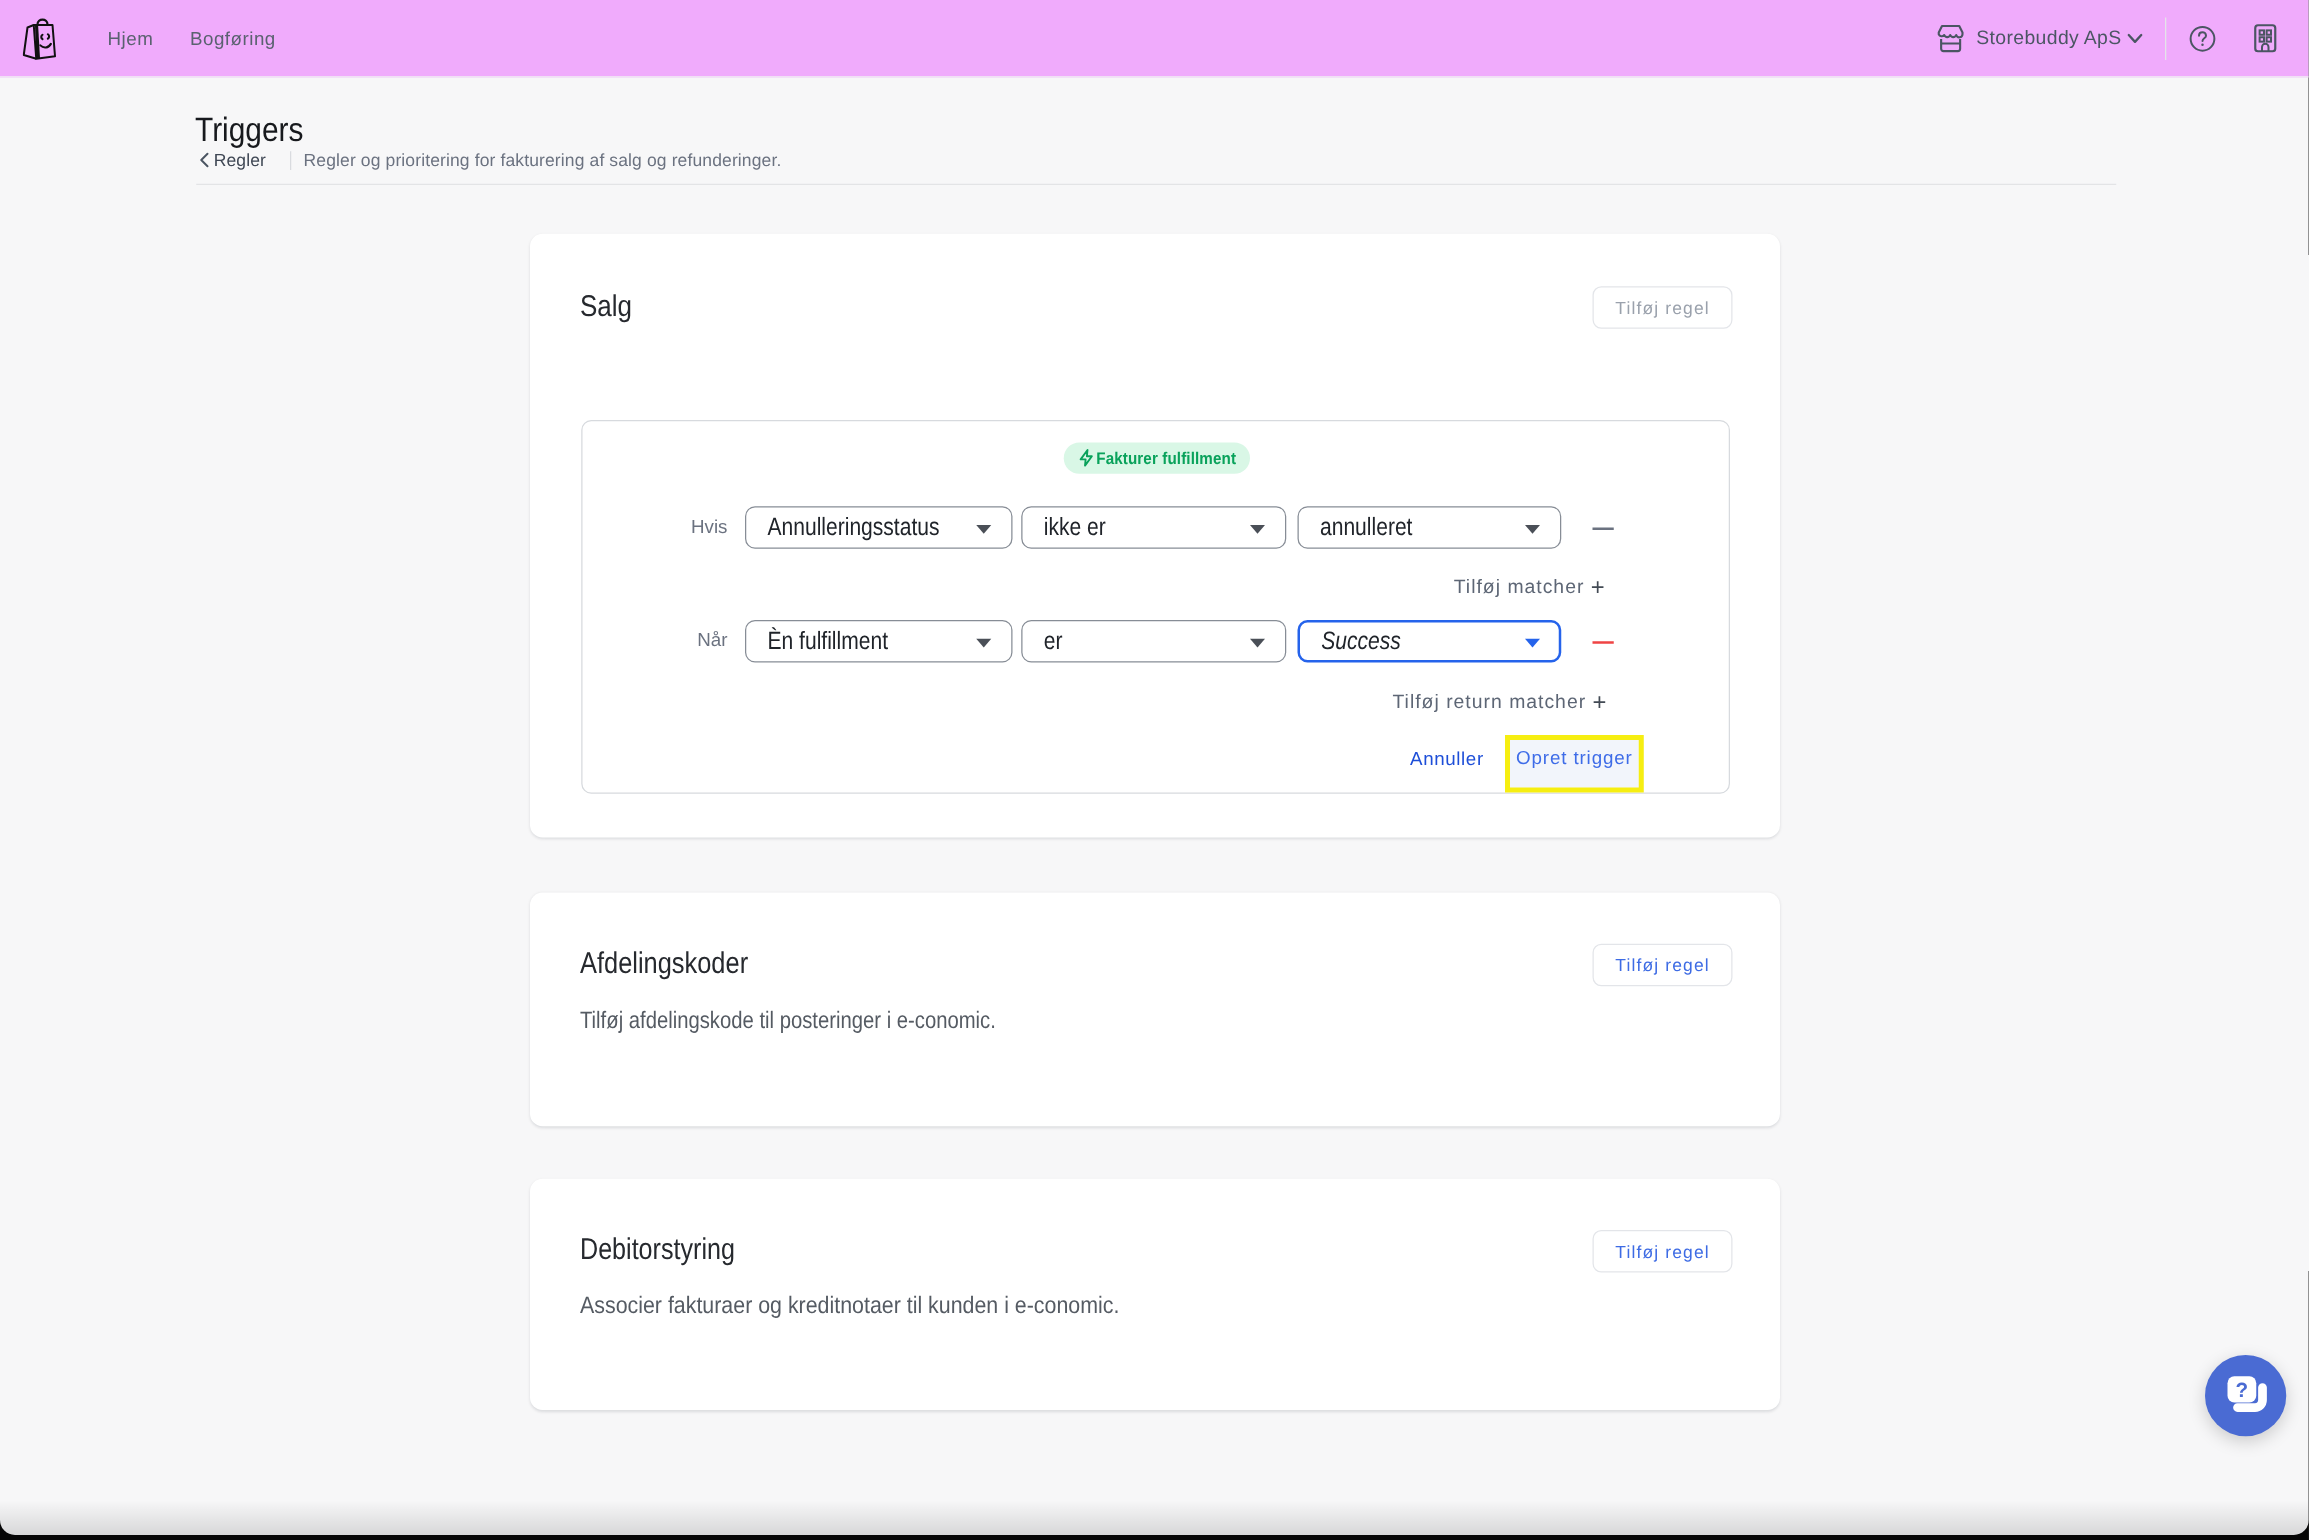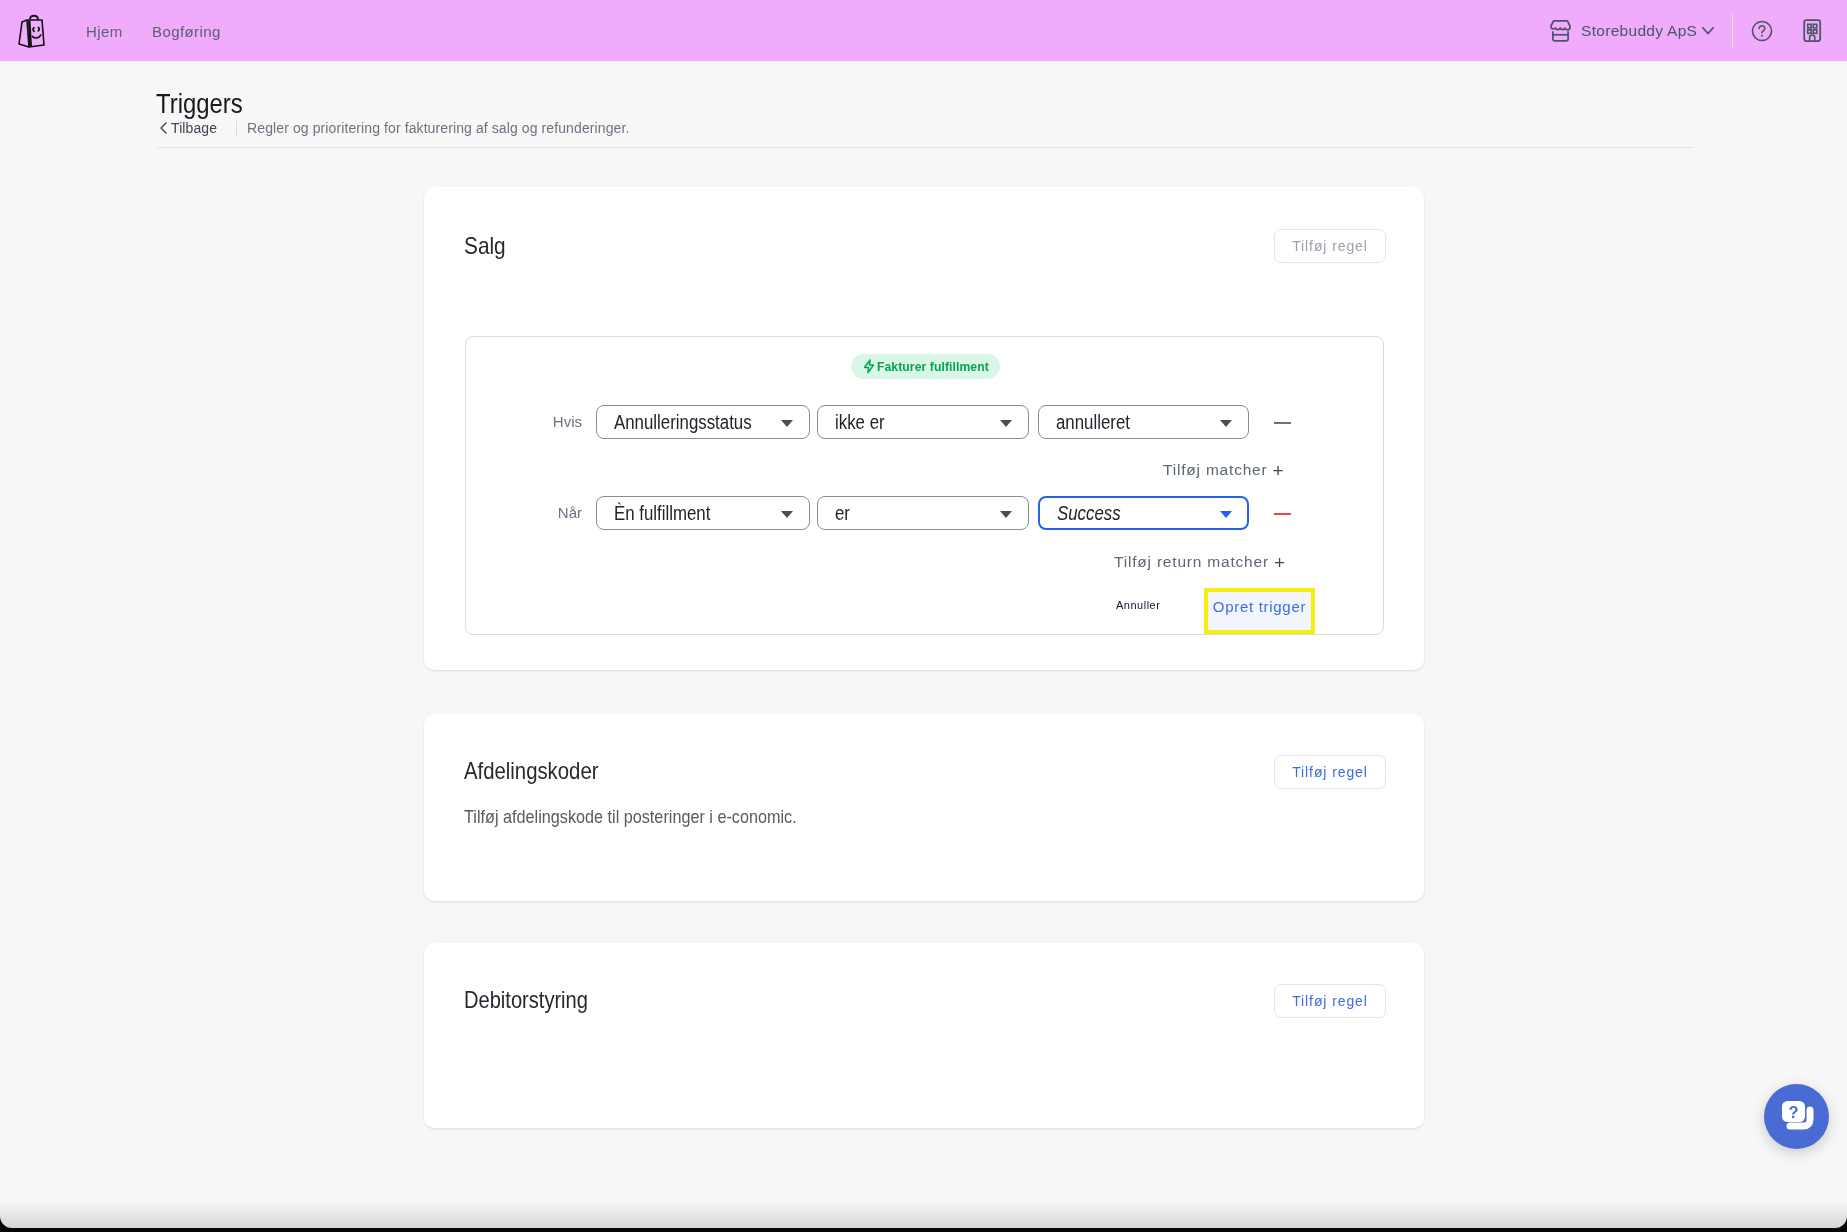--- a/index.html
+++ b/index.html
@@ -40,21 +40,21 @@
   .pill svg { position:absolute; left:11px; top:5px; }
   .rowlab { position:absolute; width:60px; text-align:right; font-size:15px; color:#6b7280; }
   .sel { position:absolute; height:34px; border:1px solid #878d96; border-radius:8px; background:#fff; font-size:20px; color:#20242a; line-height:32px; padding-left:17px; }
   .sel .caret { position:absolute; right:16px; top:14px; width:0; height:0; border-left:6px solid transparent; border-right:6px solid transparent; border-top:7.5px solid #4a4f57; }
   .sel.focus { border:2px solid #2563eb; line-height:30px;font-style:italic; }
   .sel.focus .caret { border-top-color:#2563eb; right:15px; top:13px; }
   .addrow { position:absolute; font-size:15.5px; letter-spacing:.8px; color:#5d6675; }
   .minus { position:absolute; width:17px; height:2px; background:#6b7280; }
   .minus.red { background:#ef4444; }
 
-  .annuller { position:absolute; font-size:11px; color:#0f172a; letter-spacing:.5px; }
+  .annuller { position:absolute; font-size:15px; color:#1d4ed8; letter-spacing:.5px;margin-left:12px; }
   .ybox { position:absolute; left:719px; top:251px; width:111px; height:46px; border:4px solid #f6ee11; background:#f2f5fb; text-align:center;margin-left:19px; }
   .ybox .txt { font-size:15px; color:#3e6ce8; letter-spacing:.7px; line-height:30px; }
 
   
   .fab { position:absolute; left:1764px; top:1084px; width:65px; height:65px; border-radius:50%; background:#4a6bd3; box-shadow:0 4px 14px rgba(0,0,0,.18); }
 </style>
 </head>
 <body>
 <div class="page">
   <div class="topbar">
@@ -91,21 +91,21 @@
       <rect x="7.7" y="11.8" width="3.5" height="3.5" fill="none" stroke="#4b5563" stroke-width="1.6"></rect>
       <rect x="13.3" y="11.8" width="3.5" height="3.5" fill="none" stroke="#4b5563" stroke-width="1.6"></rect>
       <path d="M9.6 22.8 V19.6 a2.6 2.6 0 0 1 5.2 0 V22.8" fill="none" stroke="#4b5563" stroke-width="1.6"></path>
     </svg>
   </div>
 
   <div class="h1"><span class="sx" style="transform:scaleX(.885)">Triggers</span></div>
   <div class="crumbs">
     <svg style="vertical-align:-2px" width="14" height="14" viewBox="0 0 14 14">
         <polyline points="9,2 4,7 9,12" fill="none" stroke="#4b5563" stroke-width="1.6" stroke-linecap="round" stroke-linejoin="round"></polyline>
-      </svg><span style="color:#3f4754">Tilbage</span><span style="display:inline-block; width:1px; height:15px; background:#d9dbdf; vertical-align:-3px; margin:0 10px 0 19px"></span><span>Regler og prioritering for fakturering af salg og refunderinger.</span>
+      </svg><span style="color:#3f4754">Regler</span><span style="display:inline-block; width:1px; height:15px; background:#d9dbdf; vertical-align:-3px; margin:0 10px 0 19px"></span><span>Regler og prioritering for fakturering af salg og refunderinger.</span>
   </div>
   <div class="hr"></div>
 
   <div class="card c1">
     <div class="title" style="top:45px"><span class="sx" style="transform:scaleX(.867)">Salg</span></div>
     <div class="btn gray" style="top:42px">Tilføj regel</div>
     <div class="rulebox">
       <div class="pill">
         <svg width="14" height="15" viewBox="0 0 14 15">
             <path d="M8 1 L2.5 8.5 H6.5 L6 13.5 L11.5 6 H7.5 Z" fill="none" stroke="#09a25b" stroke-width="1.5" stroke-linejoin="round"></path>
@@ -133,20 +133,21 @@
 
   <div class="card c2">
     <div class="title" style="top:43px"><span class="sx" style="transform:scaleX(.847)">Afdelingskoder</span></div>
     <div class="btn blue" style="top:41px">Tilføj regel</div>
     <div class="desc" style="top:92px"><span class="sx" style="transform:scaleX(.853)">Tilføj afdelingskode til posteringer i e-conomic.</span></div>
   </div>
 
   <div class="card c3">
     <div class="title" style="top:43px"><span class="sx" style="transform:scaleX(.837)">Debitorstyring</span></div>
     <div class="btn blue" style="top:41px">Tilføj regel</div>
+    <div class="desc" style="top:91px"><span class="sx" style="transform:scaleX(.9)">Associer fakturaer og kreditnotaer til kunden i e-conomic.</span></div>
   </div>
 
   <div style="position:absolute; left:0; top:1200px; width:1847px; height:28px; background:linear-gradient(180deg, rgba(0,0,0,0) 0%, rgba(0,0,0,.13) 100%);"></div>
   <div class="fab">
     <svg width="65" height="65" viewBox="0 0 65 65">
       <path d="M26 42 h14 a6 6 0 0 0 6 -6 v-10" fill="none" stroke="#fff" stroke-width="7" stroke-linecap="round"></path>
       <rect x="18" y="17" width="23" height="21" rx="5.5" fill="#fff"></rect>
       <text x="29.5" y="33.5" text-anchor="middle" font-family="Liberation Sans, sans-serif" font-size="16.5" font-weight="bold" fill="#4a6bd3">?</text>
     </svg>
   </div>

